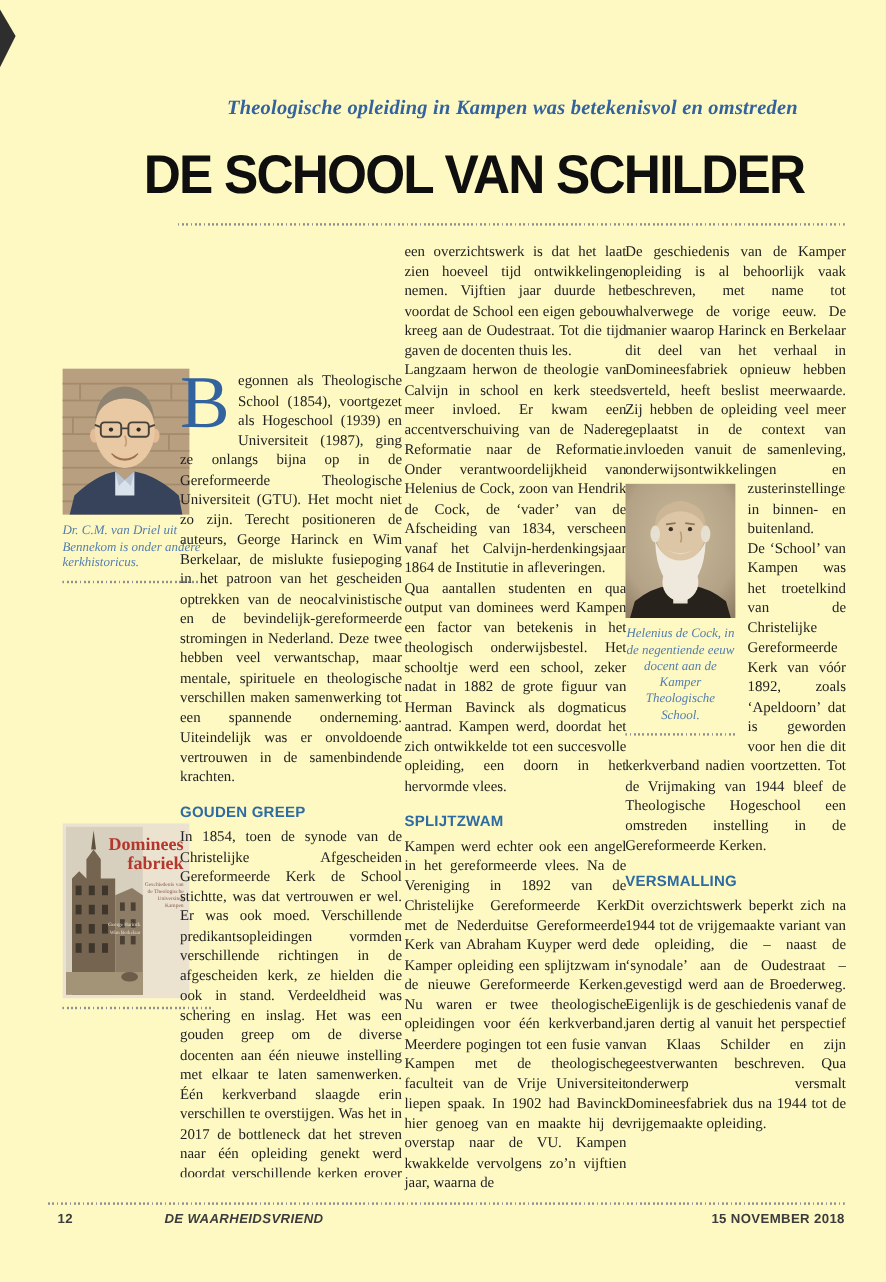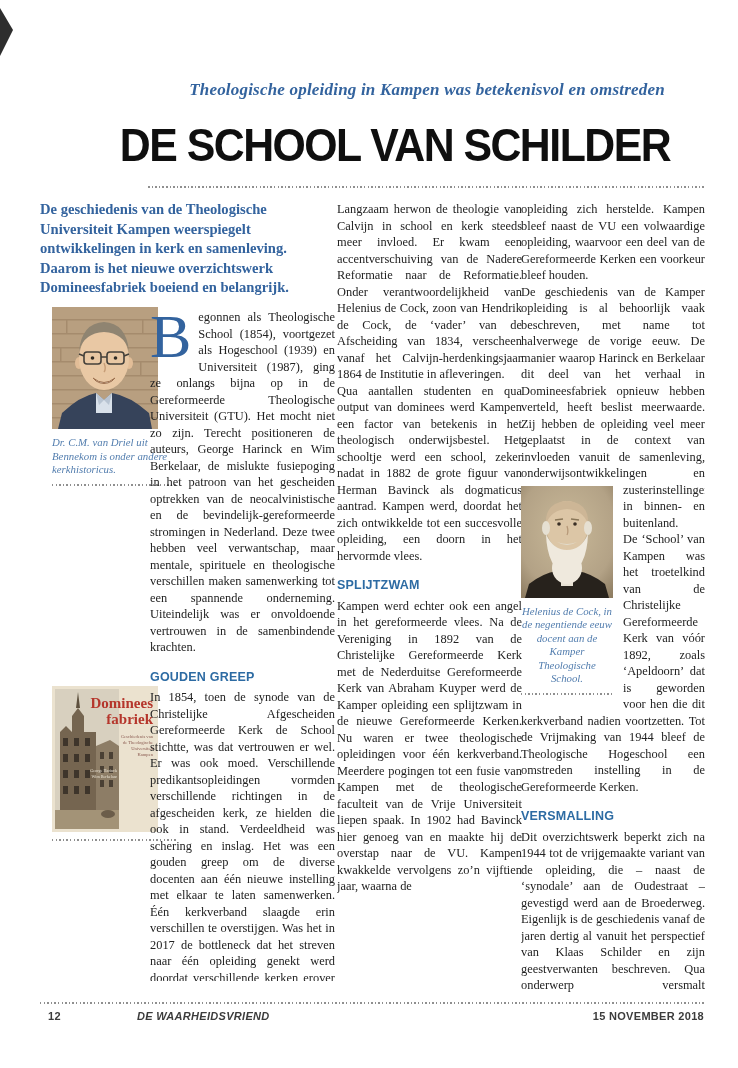--- a/index.html
+++ b/index.html
@@ -1,16 +1,16 @@
 <!DOCTYPE html>
 <html lang="nl"><head>
 <meta charset="utf-8">
 <style>
   html,body{margin:0;padding:0;background:#e9e9e9;}
-  .page{position:relative;width:738px;height:1068px;background:#ffffff;margin:0 auto;
+  .page{position:relative;width:738px;height:1068px;background:#fef9c3;margin:0 auto;
         font-family:"Liberation Serif",serif;color:#222;overflow:hidden;}
   
   .corner-mark{position:absolute;left:0;top:8px;width:0;height:0;
     border-left:13px solid #2e2e2e;border-top:22px solid transparent;border-bottom:26px solid transparent;}
   
   .kicker{position:absolute;left:150px;top:80px;width:554px;text-align:center;
     font-style:italic;font-weight:bold;font-size:17px;color:#33639e;letter-spacing:.2px;}
   .title{position:absolute;left:118px;top:120px;width:554px;text-align:center;
     font-family:"Liberation Sans",sans-serif;font-weight:700;font-size:42px;
     letter-spacing:-1.5px;color:#0f0f0f;transform:scale(1.02,1.08);transform-origin:center top;}
@@ -55,21 +55,20 @@
 <body>
 
 <div class="page">
 
   <div class="corner-mark"></div>
 
   <div class="kicker">Theologische opleiding in Kampen was betekenisvol en omstreden</div>
   <h1 class="title" style="margin:0">DE SCHOOL VAN SCHILDER</h1>
   <div class="dotted title-rule"></div>
 
-  <div class="intro">De geschiedenis van de Theologische Universiteit Kampen weerspiegelt ontwikkelingen in kerk en samenleving. Daarom is het nieuwe overzichtswerk Domineesfabriek boeiend en belangrijk.</div>
 
   <figure class="side-fig fig-author" style="margin:0">
     <svg class="photo-frame" width="106" height="122" viewBox="0 0 106 122">
       <rect width="106" height="122" fill="#c3aa89"></rect>
       <g fill="#ae9374">
         <rect y="12" width="106" height="1.5"></rect>
           <rect y="26" width="106" height="1.5"></rect>
         <rect y="40" width="106" height="1.5"></rect>
           <rect y="54" width="106" height="1.5"></rect>
         <rect y="68" width="106" height="1.5"></rect>
@@ -151,28 +150,28 @@
     <div class="dotted cap-rule"></div>
   </figure>
 
   <div class="col col-1">
     <p><span class="dropcap">B</span><span>egonnen als Theologische School (1854), voortgezet als Hogeschool (1939) en Universiteit (1987), ging ze onlangs bijna op in de Gereformeerde Theologische Universiteit (GTU). Het mocht niet zo zijn. Terecht positioneren de auteurs, George Harinck en Wim Berkelaar, de mislukte fusiepoging in het patroon van het gescheiden optrekken van de neocalvinistische en de bevindelijk-gereformeerde stromingen in Nederland. Deze twee hebben veel verwantschap, maar mentale, spirituele en theologische verschillen maken samenwerking tot een spannende onderneming. Uiteindelijk was er onvoldoende vertrouwen in de samenbindende krachten.</span></p>
     <h3 class="subhead">GOUDEN GREEP</h3>
     <p>In 1854, toen de synode van de Christelijke Afgescheiden Gereformeerde Kerk de School stichtte, was dat vertrouwen er wel. Er was ook moed. Verschillende predikantsopleidingen vormden verschillende richtingen in de afgescheiden kerk, ze hielden die ook in stand. Verdeeldheid was schering en inslag. Het was een gouden greep om de diverse docenten aan één nieuwe instelling met elkaar te laten samenwerken. Één kerkverband slaagde erin verschillen te overstijgen. Was het in 2017 de bottleneck dat het streven naar één opleiding genekt werd doordat verschillende kerken erover moesten beslissen? Soepel ging het ook in de negentiende eeuw niet. Het mooie van</p>
   </div>
 
   <div class="col col-2">
+    <p>een overzichtswerk is dat het laat zien hoeveel tijd ontwikkelingen nemen. Vijftien jaar duurde het voordat de School een eigen gebouw kreeg aan de Oudestraat. Tot die tijd gaven de docenten thuis les.</p>
     <p>Langzaam herwon de theologie van Calvijn in school en kerk steeds meer invloed. Er kwam een accentverschuiving van de Nadere Reformatie naar de Reformatie. Onder verantwoordelijkheid van Helenius de Cock, zoon van Hendrik de Cock, de ‘vader’ van de Afscheiding van 1834, verscheen vanaf het Calvijn-herdenkingsjaar 1864 de Institutie in afleveringen.</p>
     <p>Qua aantallen studenten en qua output van dominees werd Kampen een factor van betekenis in het theologisch onderwijsbestel. Het schooltje werd een school, zeker nadat in 1882 de grote figuur van Herman Bavinck als dogmaticus aantrad. Kampen werd, doordat het zich ontwikkelde tot een succesvolle opleiding, een doorn in het hervormde vlees.</p>
     <h3 class="subhead">SPLIJTZWAM</h3>
     <p>Kampen werd echter ook een angel in het gereformeerde vlees. Na de Vereniging in 1892 van de Christelijke Gereformeerde Kerk met de Nederduitse Gereformeerde Kerk van Abraham Kuyper werd de Kamper opleiding een splijtzwam in de nieuwe Gereformeerde Kerken. Nu waren er twee theologische opleidingen voor één kerkverband. Meerdere pogingen tot een fusie van Kampen met de theologische faculteit van de Vrije Universiteit liepen spaak. In 1902 had Bavinck hier genoeg van en maakte hij de overstap naar de VU. Kampen kwakkelde vervolgens zo’n vijftien jaar, waarna de</p>
   </div>
 
   <div class="col col-3">
-    <p>opleiding zich herstelde. Kampen bleef naast de VU een volwaardige opleiding, waarvoor een deel van de Gereformeerde Kerken een voorkeur bleef houden.</p>
     <p><span>De geschiedenis van de Kamper opleiding is al behoorlijk vaak beschreven, met name tot halverwege de vorige eeuw. De manier waarop Harinck en Berkelaar dit deel van het verhaal in Domineesfabriek opnieuw hebben verteld, heeft beslist meerwaarde. Zij hebben de opleiding veel meer geplaatst in de context van invloeden vanuit de samenleving, onderwijsontwikkelingen en zusterinstel</span><span class="float-fig">
           <svg width="92" height="112" viewBox="0 0 92 112" style="display:block">
         <defs>
           <radialGradient id="sep" cx="50%" cy="40%" r="75%">
             <stop offset="0%" stop-color="#c9b999"></stop>
             <stop offset="70%" stop-color="#b3a286"></stop>
             <stop offset="100%" stop-color="#8f7e63"></stop>
           </radialGradient>
         </defs>
         <rect width="92" height="112" fill="url(#sep)"></rect>

